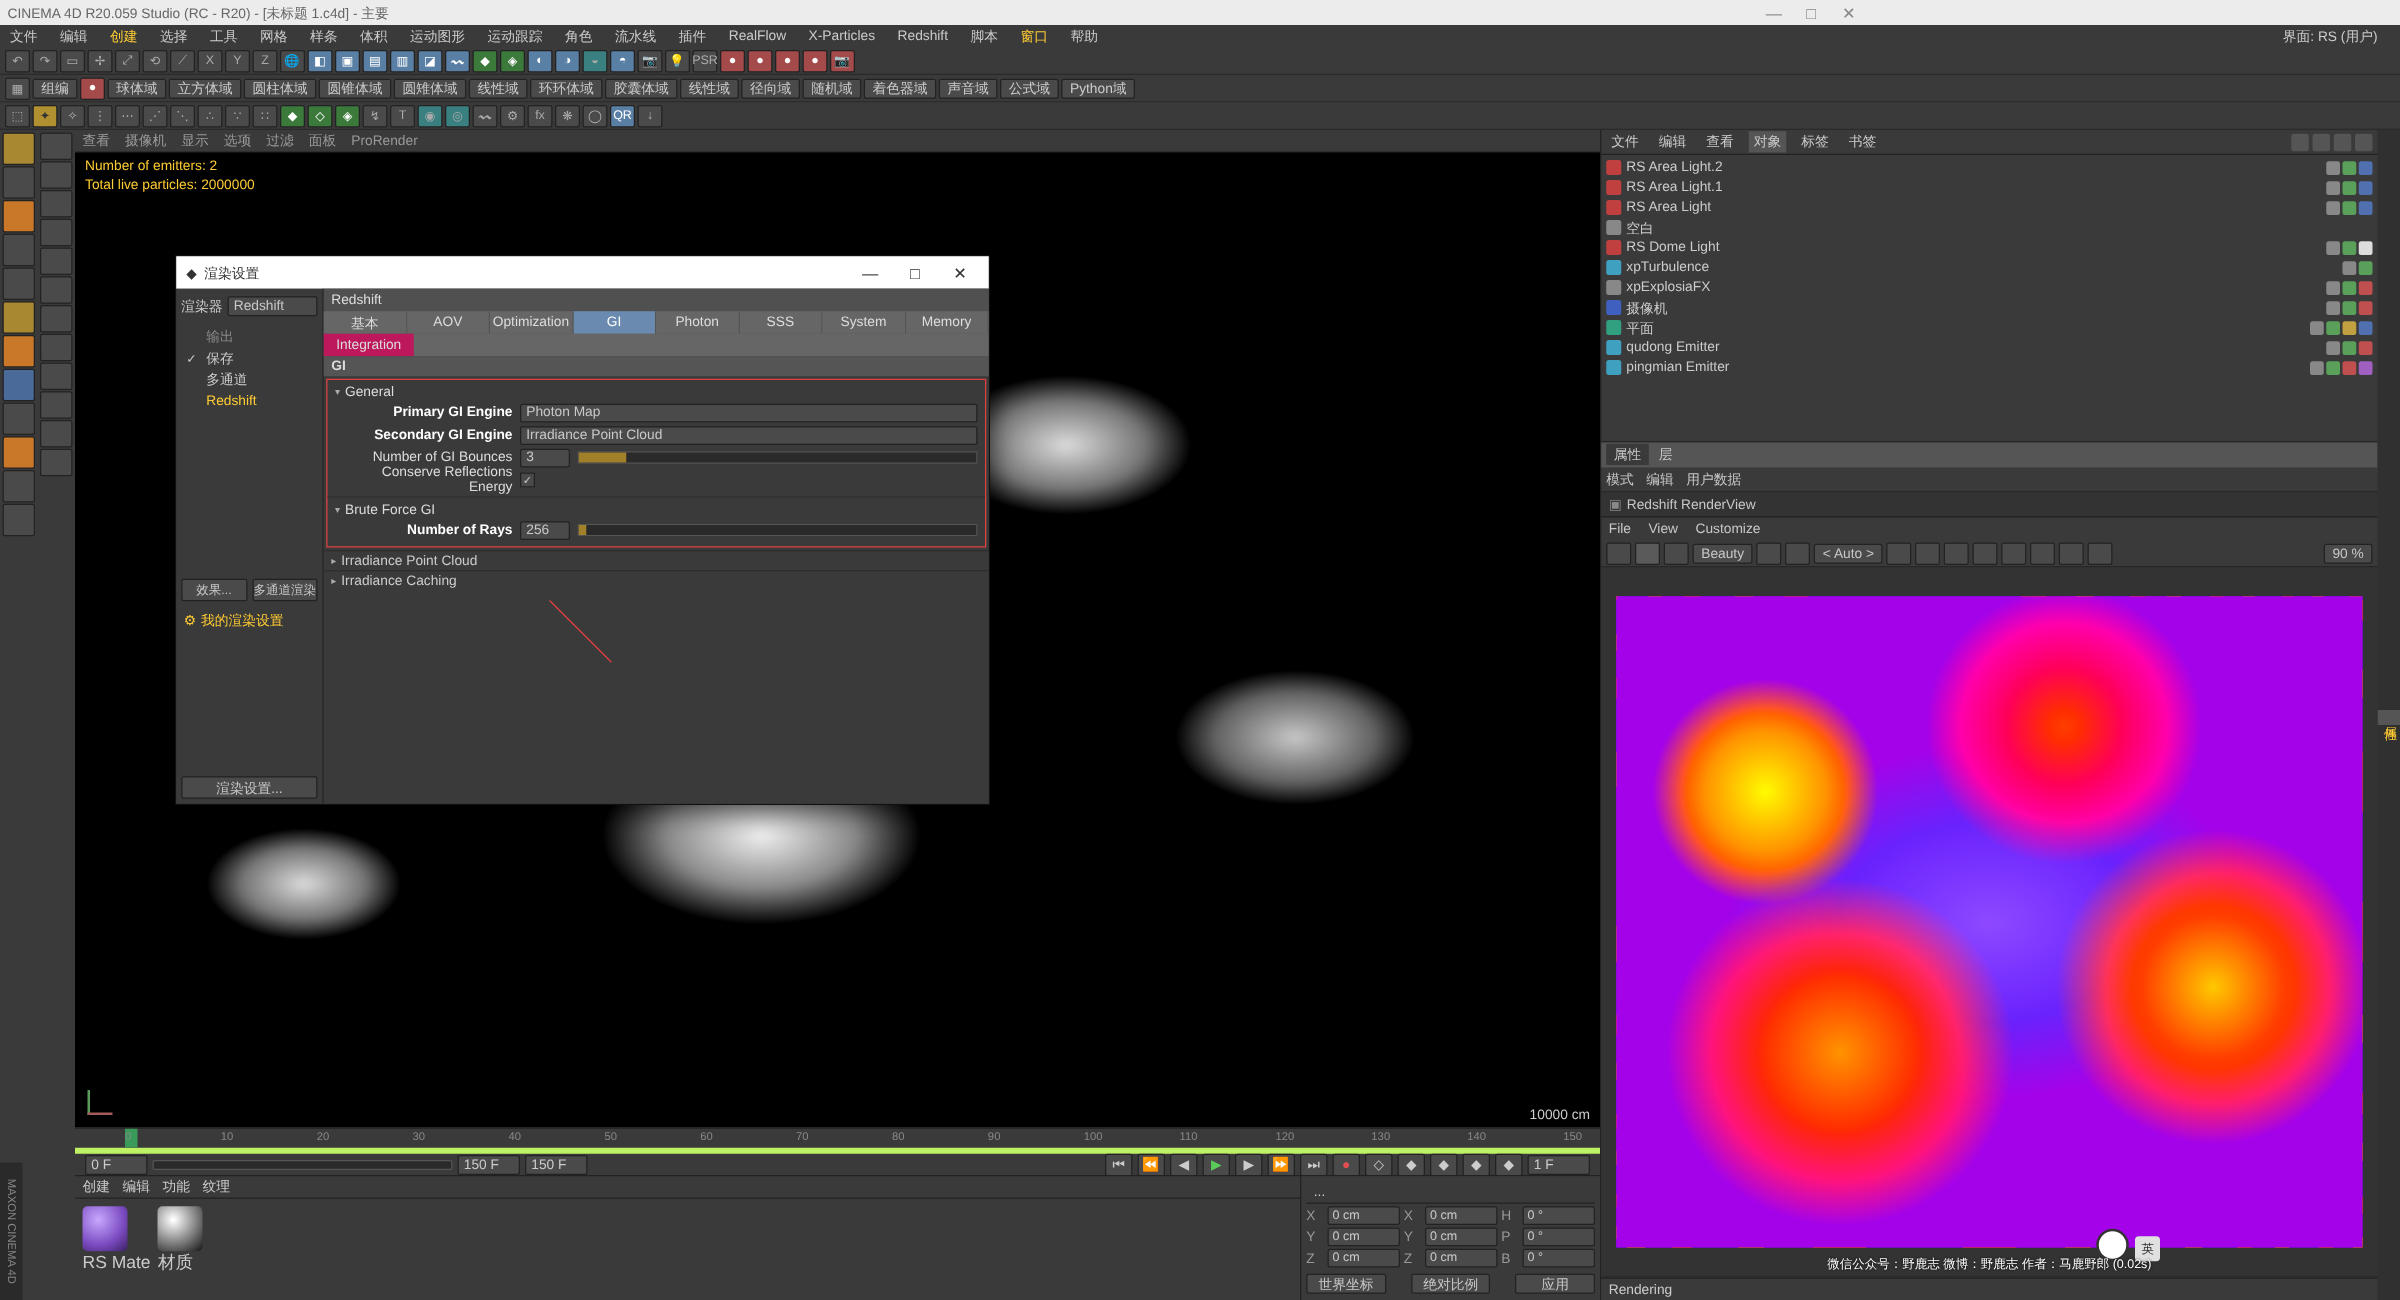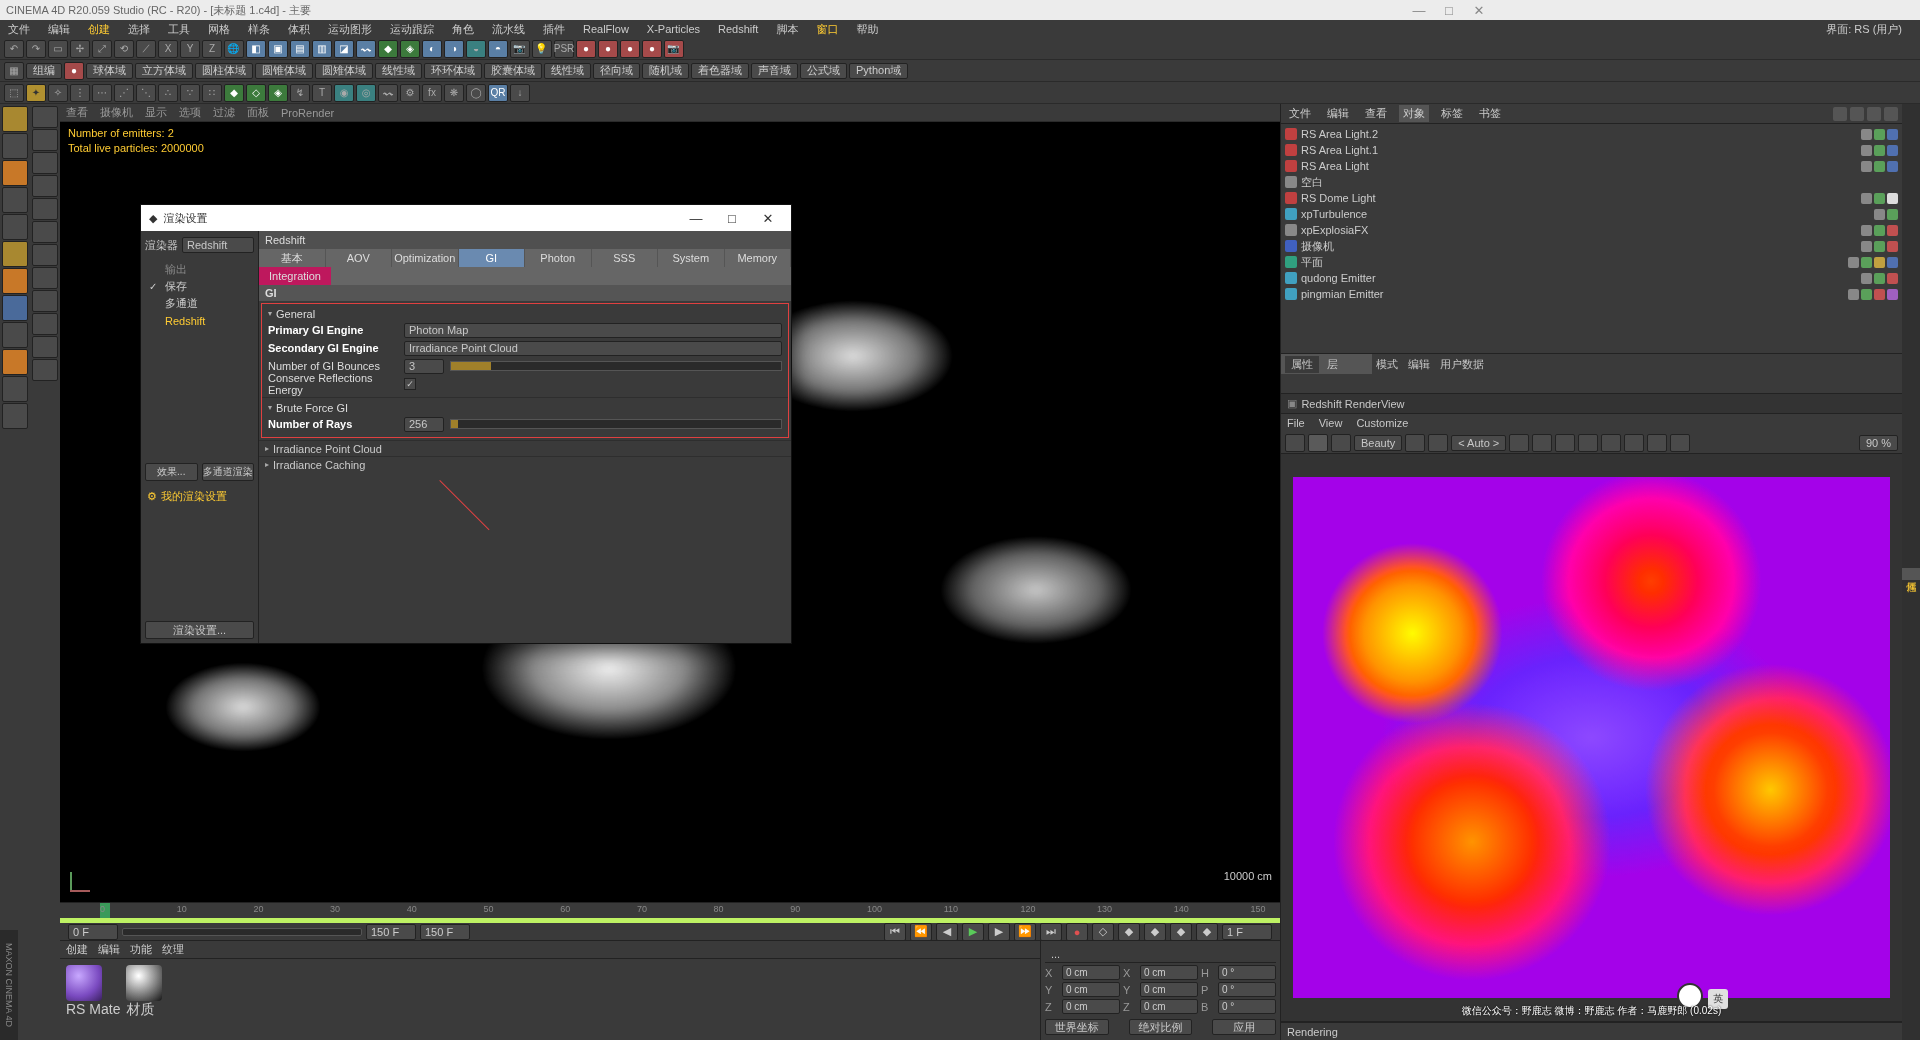--- a/index.html
+++ b/index.html
@@ -33,21 +33,21 @@
 .lefttools .t.blue { background:#4a6a9a; }
 .lefttools .t.gold { background:#a88830; }
 .lefttools2 { width:30px; background:#3a3a3a; display:flex; flex-direction:column; gap:1px; padding:2px; }
 .lefttools2 .t { height:22px; background:#4a4a4a; border:1px solid #222; border-radius:2px; }
 
 .center { flex:1; display:flex; flex-direction:column; position:relative; }
 .viewbar { height:18px; background:#3a3a3a; display:flex; align-items:center; padding:0 6px; gap:12px; color:#999; border-bottom:1px solid #2a2a2a;}
 .viewport { flex:1; background:#000; position:relative; overflow:hidden; }
 .clouds { position:absolute; inset:0; background: radial-gradient(ellipse 200px 120px at 20% 25%, #ddd 0%, #888 30%, transparent 55%), radial-gradient(ellipse 180px 100px at 65% 30%, #ccc 0%, #777 35%, transparent 60%), radial-gradient(ellipse 250px 140px at 45% 70%, #ddd 0%, #888 30%, transparent 55%), radial-gradient(ellipse 160px 90px at 80% 60%, #bbb 0%, #666 40%, transparent 65%), radial-gradient(ellipse 140px 80px at 15% 75%, #ccc 0%, #777 35%, transparent 60%), #000; filter:blur(3px) contrast(1.2); }
 .vpinfo { position:absolute; top:4px; left:8px; color:#ffcc33; font-size:11px; line-height:15px; }
-.vpscale { position:absolute; bottom:20px; right:8px; color:#ccc; }
+.vpscale { position:absolute; bottom:4px; right:8px; color:#ccc; }
 .axiswidget { position:absolute; bottom:10px; left:10px; width:30px; height:30px; }
 .axiswidget::before { content:""; position:absolute; left:0; bottom:0; width:2px; height:20px; background:#5a9a5a; }
 .axiswidget::after { content:""; position:absolute; left:0; bottom:0; width:20px; height:2px; background:#a55a5a; }
 
 
 .timeline { height:16px; background:#3a3a3a; display:flex; align-items:center; color:#888; position:relative; border-top:1px solid #222; }
 .timeline .ruler { flex:1; position:relative; height:100%; margin-left:40px; }
 .timeline .ruler span { position:absolute; top:1px; font-size:9px; color:#888; }
 .timeline .playhead { position:absolute; left:40px; top:0; width:10px; height:100%; background:#3a9a5a; }
 .transport { height:22px; background:#3a3a3a; display:flex; align-items:center; gap:4px; padding:0 8px; border-top:5px solid #bef264;}
@@ -96,21 +96,21 @@
 .objtree .row .nm { flex:1; color:#ccc; }
 .objtree .row .tags { display:flex; gap:2px; }
 .objtree .row .tag { width:11px; height:11px; border-radius:2px; background:#888; }
 .objtree .row .tag.g { background:#5aa05a; }
 .objtree .row .tag.r { background:#c05050; }
 .objtree .row .tag.b { background:#5070b0; }
 .objtree .row .tag.w { background:#ddd; }
 .objtree .row .tag.y { background:#c0a040; }
 .objtree .row .tag.p { background:#a060c0; }
 
-.attrpanel { height:40px; border-bottom:1px solid #222; display:flex; flex-direction:row;}
+.attrpanel { height:40px; border-bottom:1px solid #222; display:flex; flex-direction:column;}
 .attrhdr { height:20px; display:flex; align-items:center; padding:0 4px; gap:8px; background:#555;}
 .attrhdr .tab { padding:1px 6px; background:#3a3a3a; }
 .attrhdr2 { height:20px; display:flex; align-items:center; padding:0 4px; gap:10px; }
 
 .renderpanel { flex:1; display:flex; flex-direction:column; border-bottom:1px solid #222;}
 .rvhdr { height:20px; display:flex; align-items:center; padding:0 6px; gap:4px; border-bottom:1px solid #222; background:#333;}
 .rvmenu { height:18px; display:flex; align-items:center; padding:0 6px; gap:14px; }
 .rvtools { height:22px; display:flex; align-items:center; padding:0 4px; gap:3px; border-bottom:1px solid #222;}
 .rvtools .rt { width:20px; height:18px; background:#4a4a4a; border:1px solid #222; border-radius:2px; }
 .rvtools .rt.play { background:#5a5a5a; }
@@ -154,21 +154,21 @@
 .dtabs .dt { flex:1; display:flex; align-items:center; justify-content:center; background:#666; color:#ddd; border-right:1px solid #555;}
 .dtabs .dt.act { background:#6a8ab0; color:#fff;}
 .dtabs2 { height:18px; display:flex; background:#666;}
 .dtabs2 .dt { padding:0 10px; display:flex; align-items:center; background:#be185d; color:#ddd;}
 .gihdr { height:16px; background:#555; padding:0 6px; display:flex; align-items:center; color:#ddd; font-weight:bold;}
 .redbox { border:1px solid #e04040; margin:2px; }
 .grp { padding:2px 6px 4px 6px;}
 .grphdr { height:15px; display:flex; align-items:center; gap:4px; color:#ddd;}
 .grphdr::before { content:"▾"; font-size:8px; color:#aaa;}
 .prow { display:flex; align-items:center; height:18px; gap:6px;}
-.prow .plbl { width:130px; text-align:left; color:#ddd;}
+.prow .plbl { width:130px; text-align:right; color:#ddd;margin-left:12px;}
 .prow .plbl.bold { font-weight:bold; color:#fff;}
 .prow .psel { flex:1; height:15px; background:#4a4a4a; border:1px solid #222; border-radius:2px; padding:0 4px; display:flex; align-items:center;}
 .prow .pnum { width:40px; height:15px; background:#4a4a4a; border:1px solid #222; border-radius:2px; padding:0 4px; display:flex; align-items:center;}
 .prow .pslider { flex:1; height:10px; background:#2a2a2a; border:1px solid #555; position:relative;}
 .prow .pslider .fill { position:absolute; left:0; top:0; bottom:0; background:#a0802a;}
 .prow .pchk { width:12px; height:12px; background:#4a4a4a; border:1px solid #222; display:flex; align-items:center; justify-content:center; font-size:9px;}
 .collap { height:16px; display:flex; align-items:center; padding:0 6px; color:#ccc; gap:4px; border-top:1px solid #2e2e2e;}
 .collap::before { content:"▸"; font-size:8px; color:#aaa;}
 .redarrow { position:absolute; left:440px; top:460px; width:60px; height:60px; pointer-events:none; z-index:11;}
 .redarrow::before { content:""; position:absolute; left:0; top:0; width:70px; height:1px; background:#e04040; transform:rotate(45deg); transform-origin:left top;}

